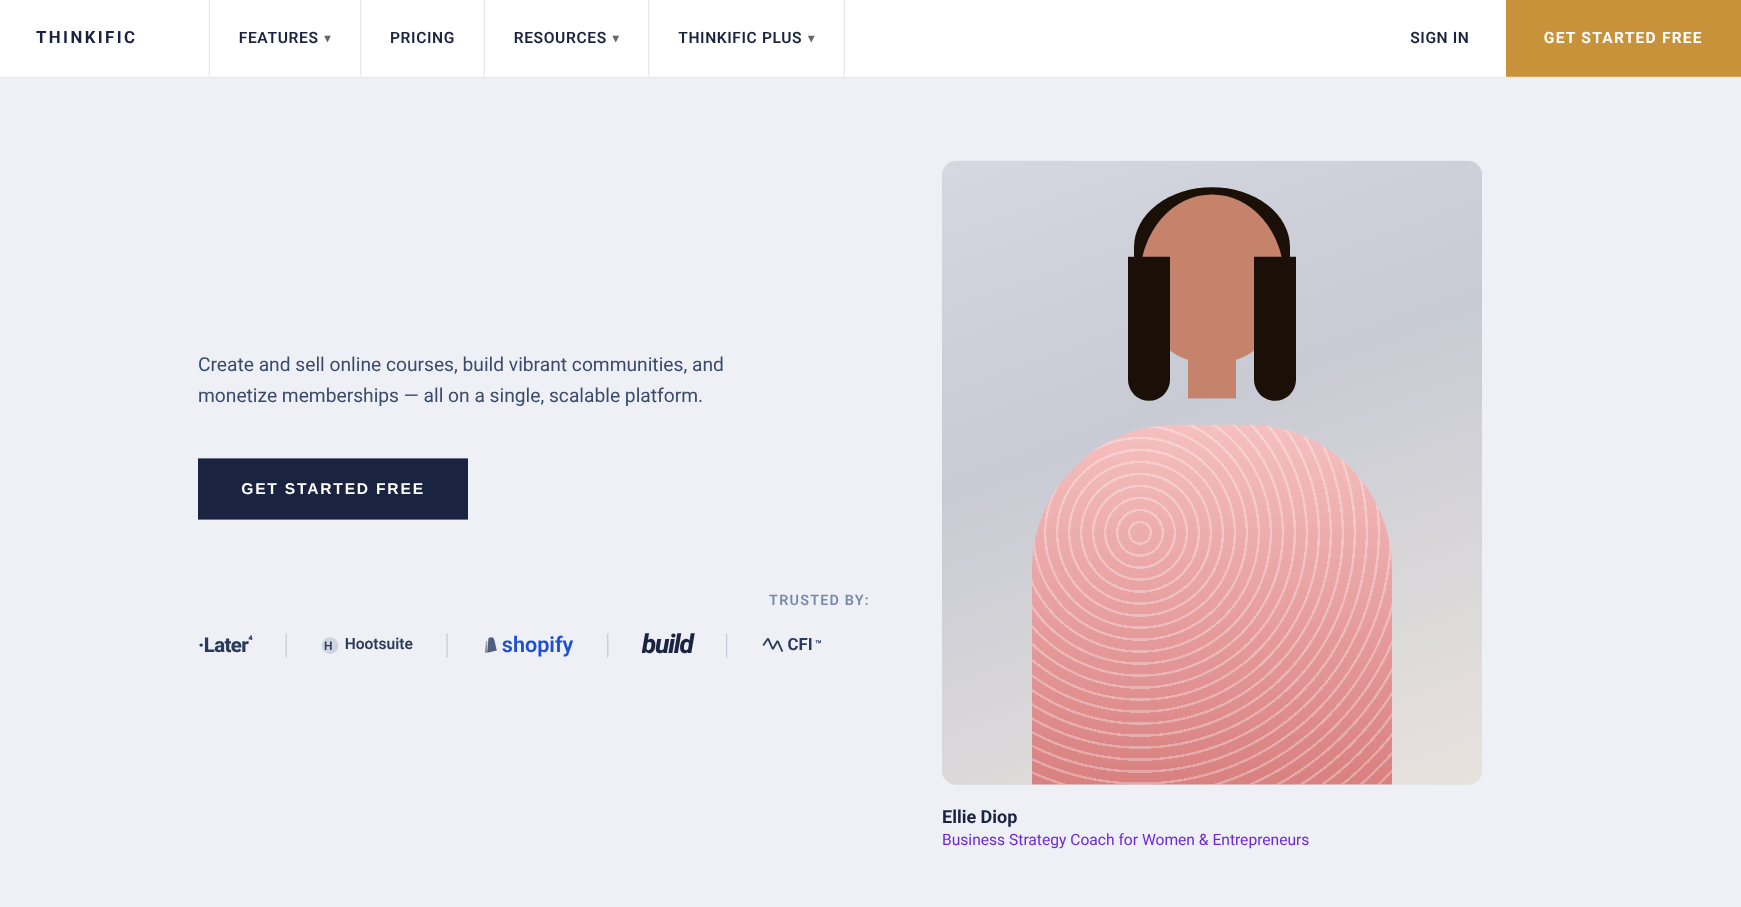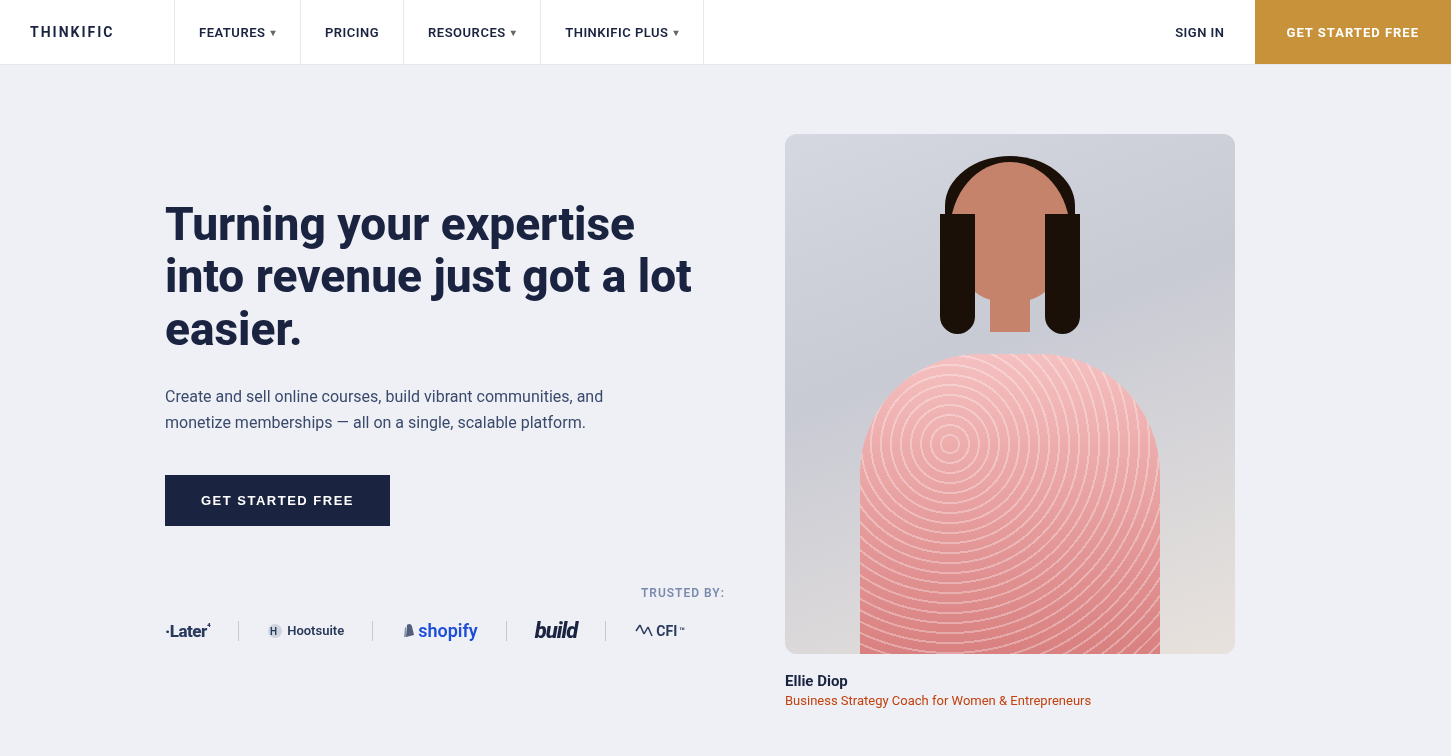--- a/index.html
+++ b/index.html
@@ -293,21 +293,21 @@
     .hero-person-name {
       font-size: 15px;
       font-weight: 700;
       color: #1a2340;
       text-align: left;
       width: 450px;
     }
 
     .hero-person-title {
       font-size: 13px;
-      color: #c2410c;
+      color: #6d28d9;
       text-align: left;
       width: 450px;
       margin-top: 3px;
     }
   </style>
 </head>
 <body>
 
 <nav>
   <div class="nav-inner">
@@ -342,21 +342,20 @@
         <span>GET STARTED FREE</span>
       </div>
     </div>
   </div>
 </nav>
 
 <section class="hero">
   <div class="hero-inner">
 
     <div class="hero-left">
-      <h1 class="hero-headline">Turning your expertise into revenue just got a lot easier.</h1>
       <p class="hero-subtext">Create and sell online courses, build vibrant communities, and monetize memberships — all on a single, scalable platform.</p>
       <button class="hero-button">GET STARTED FREE</button>
 
       <div class="trusted-label">TRUSTED BY:</div>
       <div class="trusted-logos">
 
         <div style="font-size:17px;font-weight:800;color:#2a3a5c;letter-spacing:-0.5px;">
           <span>·Later<sup style="font-size:10px;">⁴</sup></span>
         </div>
 

